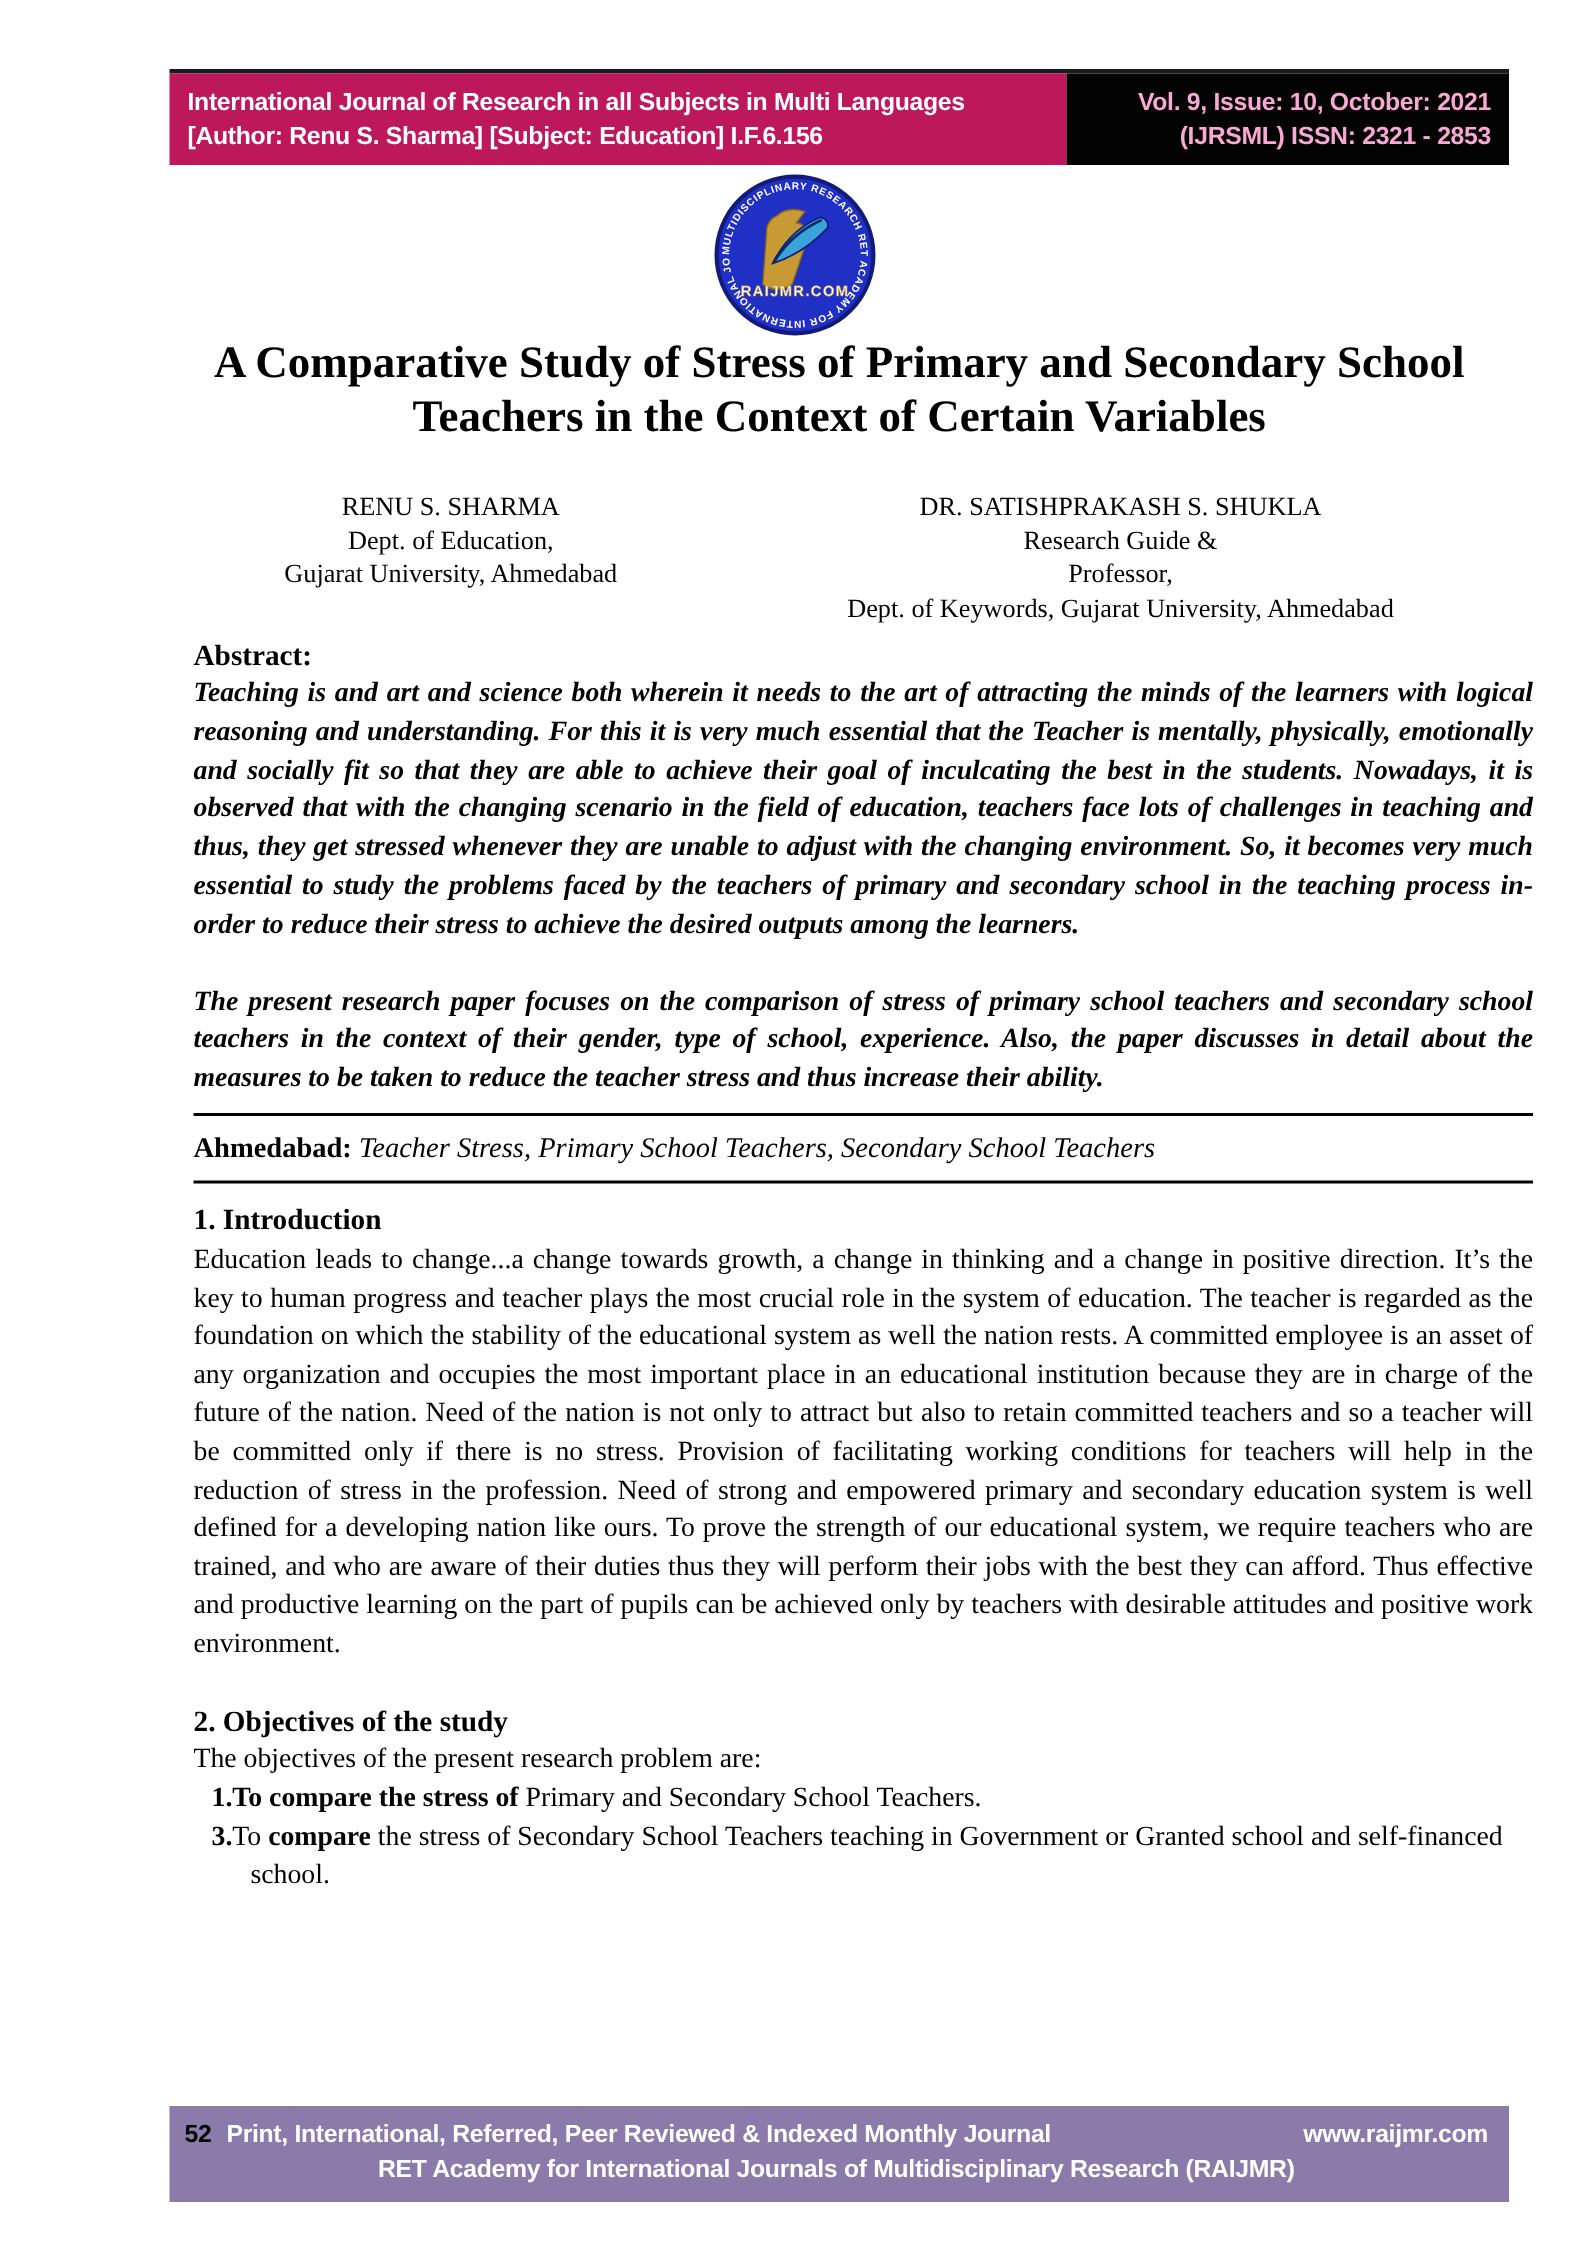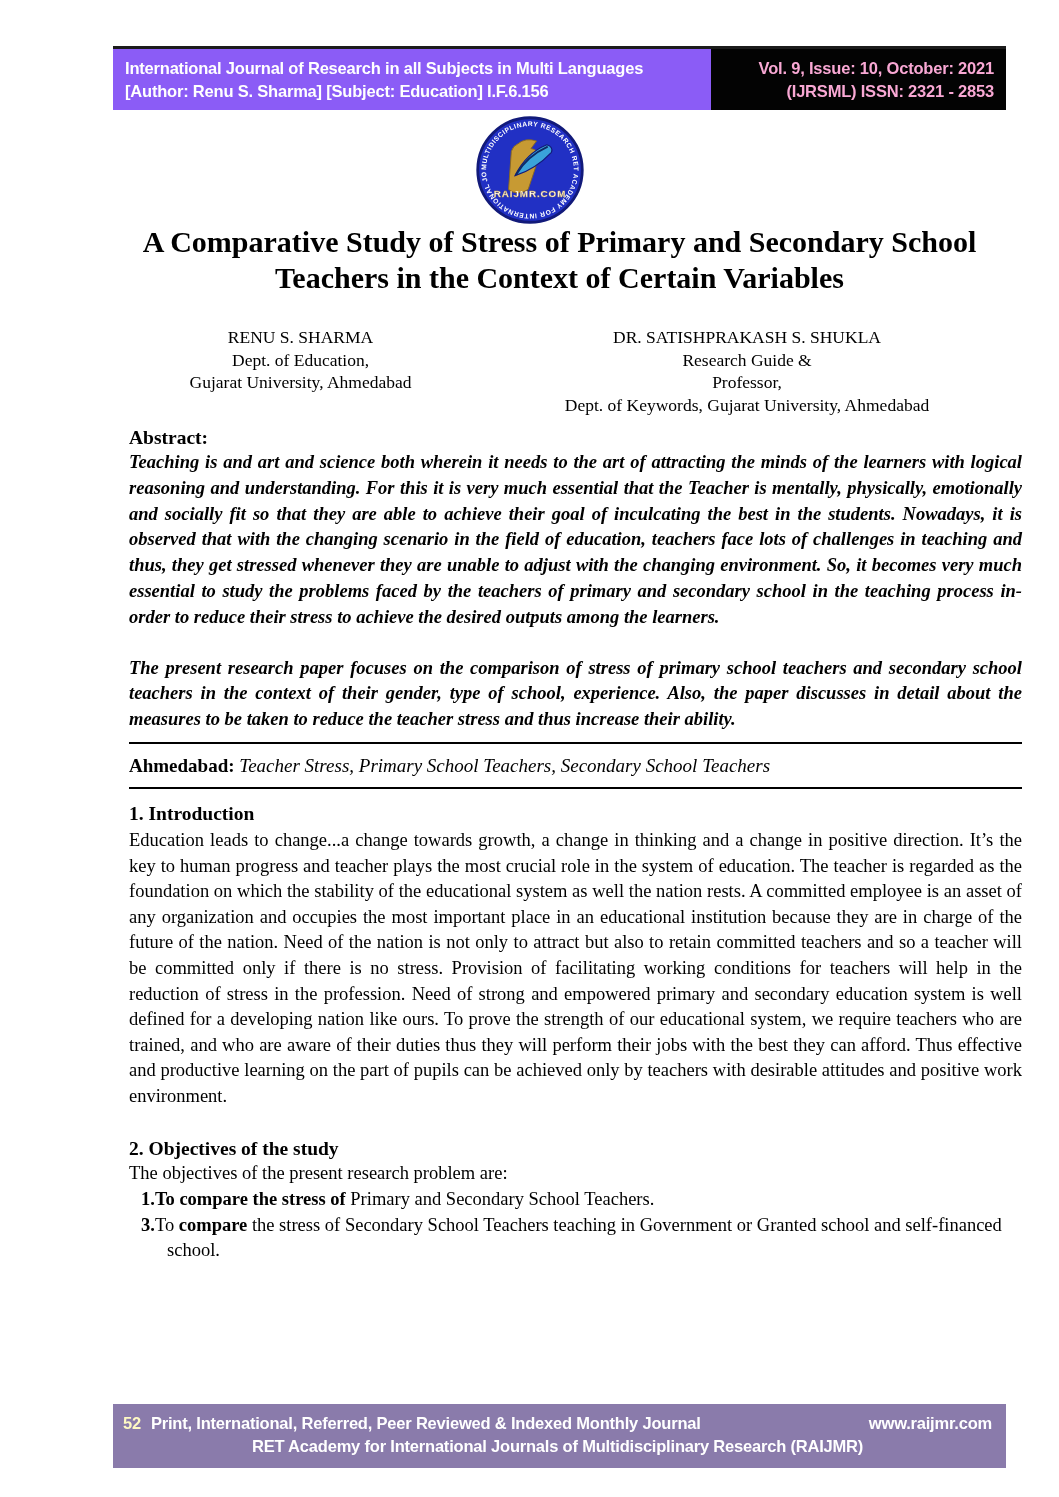--- a/index.html
+++ b/index.html
@@ -10,21 +10,21 @@
   }
   .page { position:absolute; inset:0; background:#fff; overflow:hidden; }
 
   
   .header {
     position:absolute; left:113px; top:46px; width:893px; height:64px;
     display:flex; border-top:3px solid #1b1b1b;
     font-family:"Liberation Sans", sans-serif; font-weight:bold;
   }
   .header-left {
-    flex:1; background:#8b5cf6; color:#fff;
+    flex:1; background:#be185d; color:#fff;
     padding:8px 8px 8px 12px; font-size:16.5px; line-height:23px;
     letter-spacing:-0.2px; white-space:nowrap;
   }
   .header-right {
     width:295px; background:#030303; color:#f9a8d4; text-align:right;
     padding:8px 12px 8px 4px; font-size:16.5px; line-height:23px;
     letter-spacing:-0.2px; white-space:nowrap;
   }
 
   
@@ -71,21 +71,21 @@
 
   
   .footer {
     position:absolute; left:113px; top:1404px; width:893px; height:64px;
     background:#8a7bab; color:#fff;
     font-family:"Liberation Sans", sans-serif; font-weight:bold;
     font-size:16.5px; line-height:23px; padding:8px 14px 8px 10px;
     letter-spacing:-0.2px;
   }
   .footer-line1 { display:flex; align-items:baseline; }
-  .footer-pagenum { color:#fef9c3; margin-right:10px; }
+  .footer-pagenum { color:#000000; margin-right:10px; }
   .footer-text1 { flex:1; }
   .footer-site { text-align:right; }
   .footer-site a { color:#fff; text-decoration:none; }
   .footer-line2 { text-align:center; }
 </style>
 </head>
 <body>
 
 <div class="page">
 

